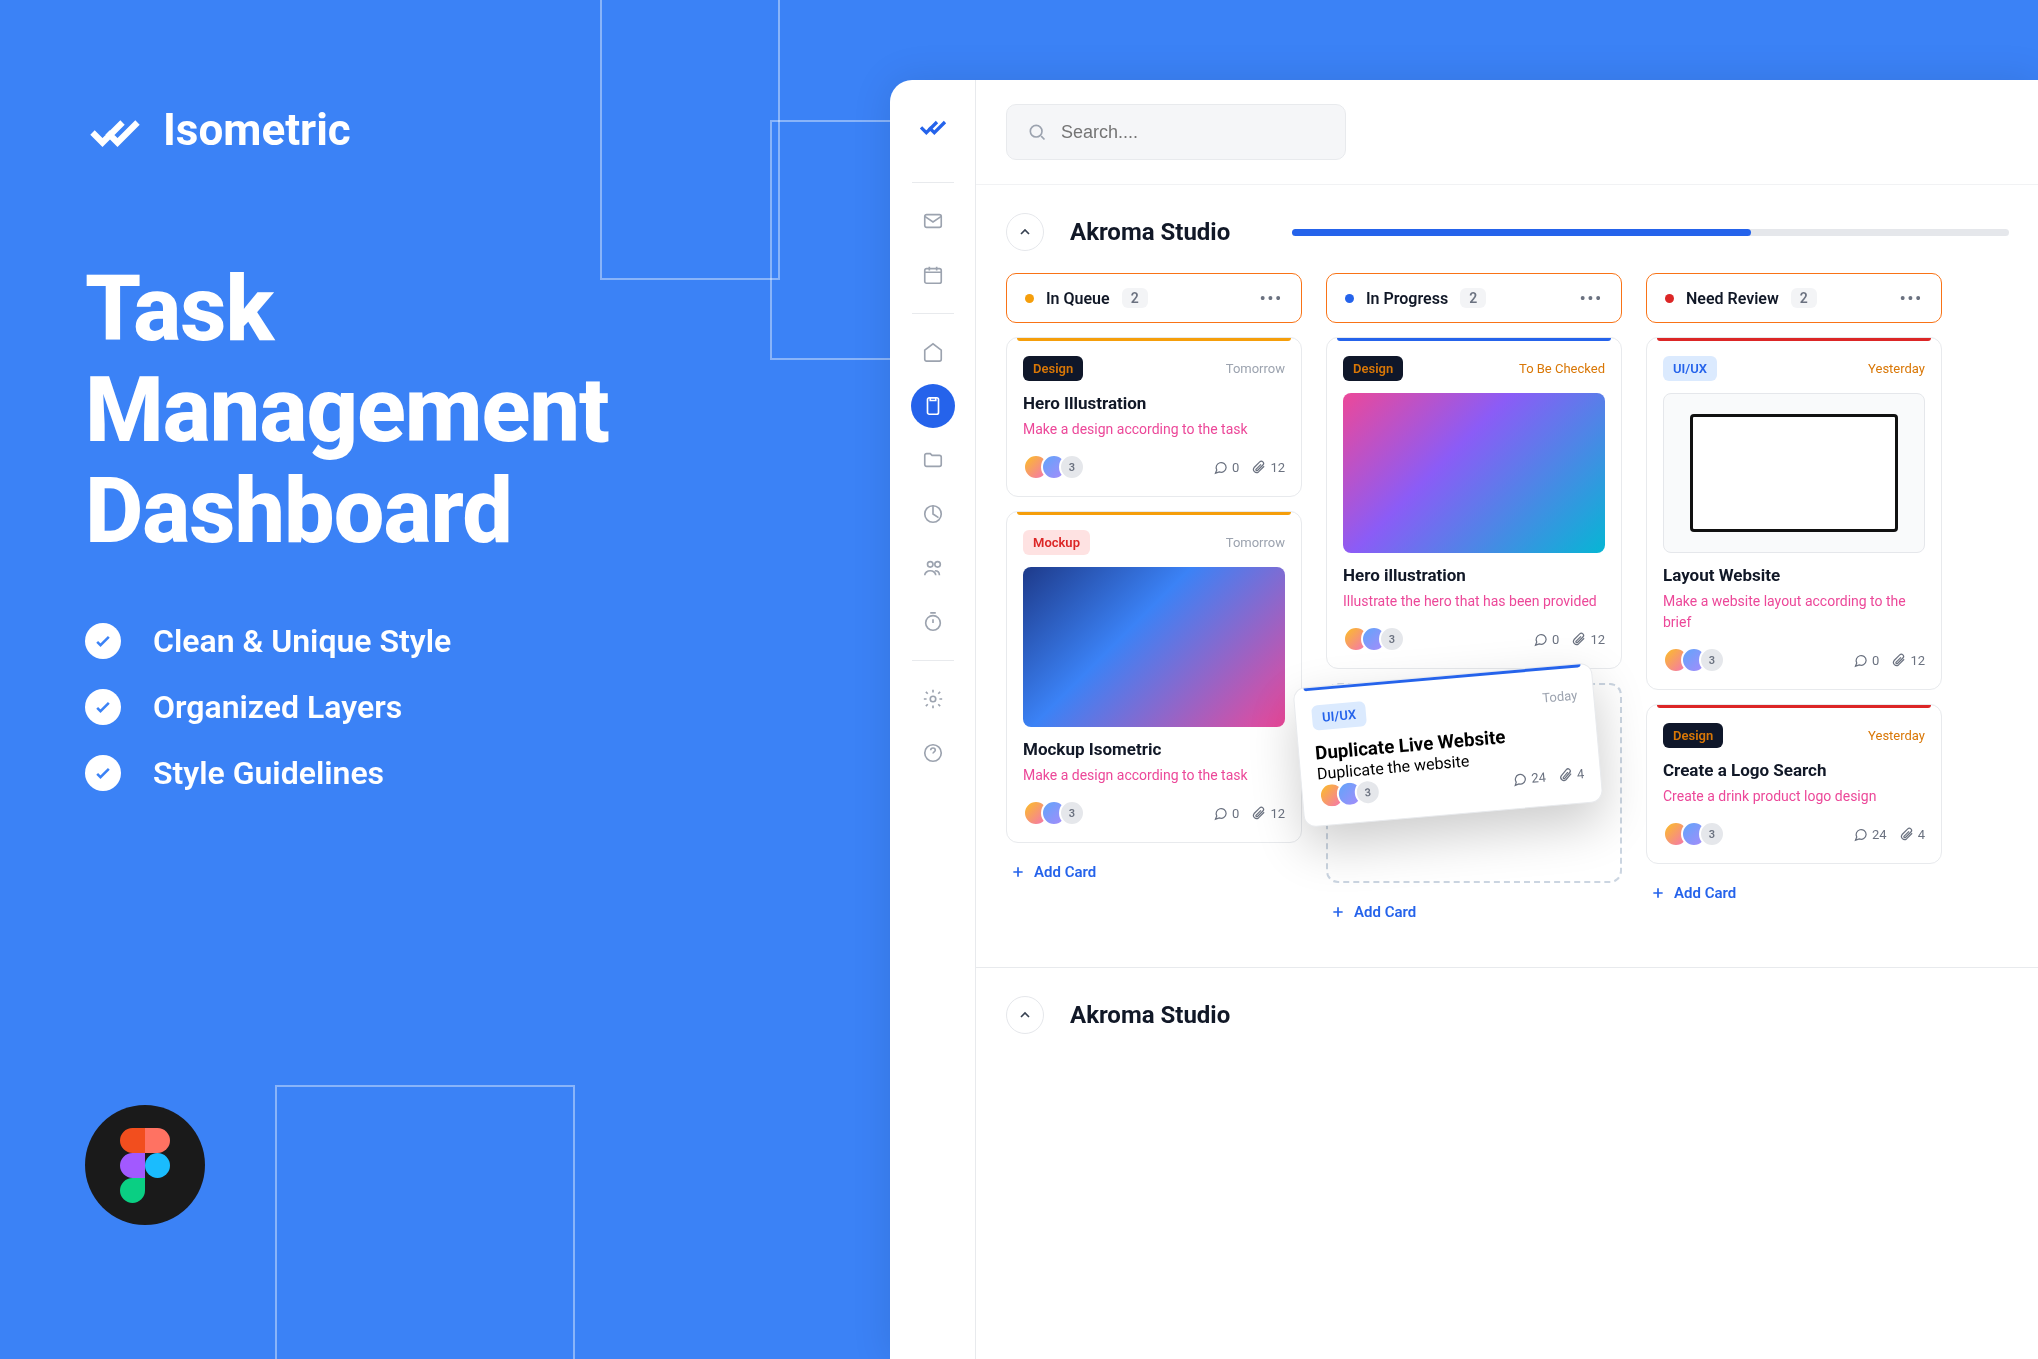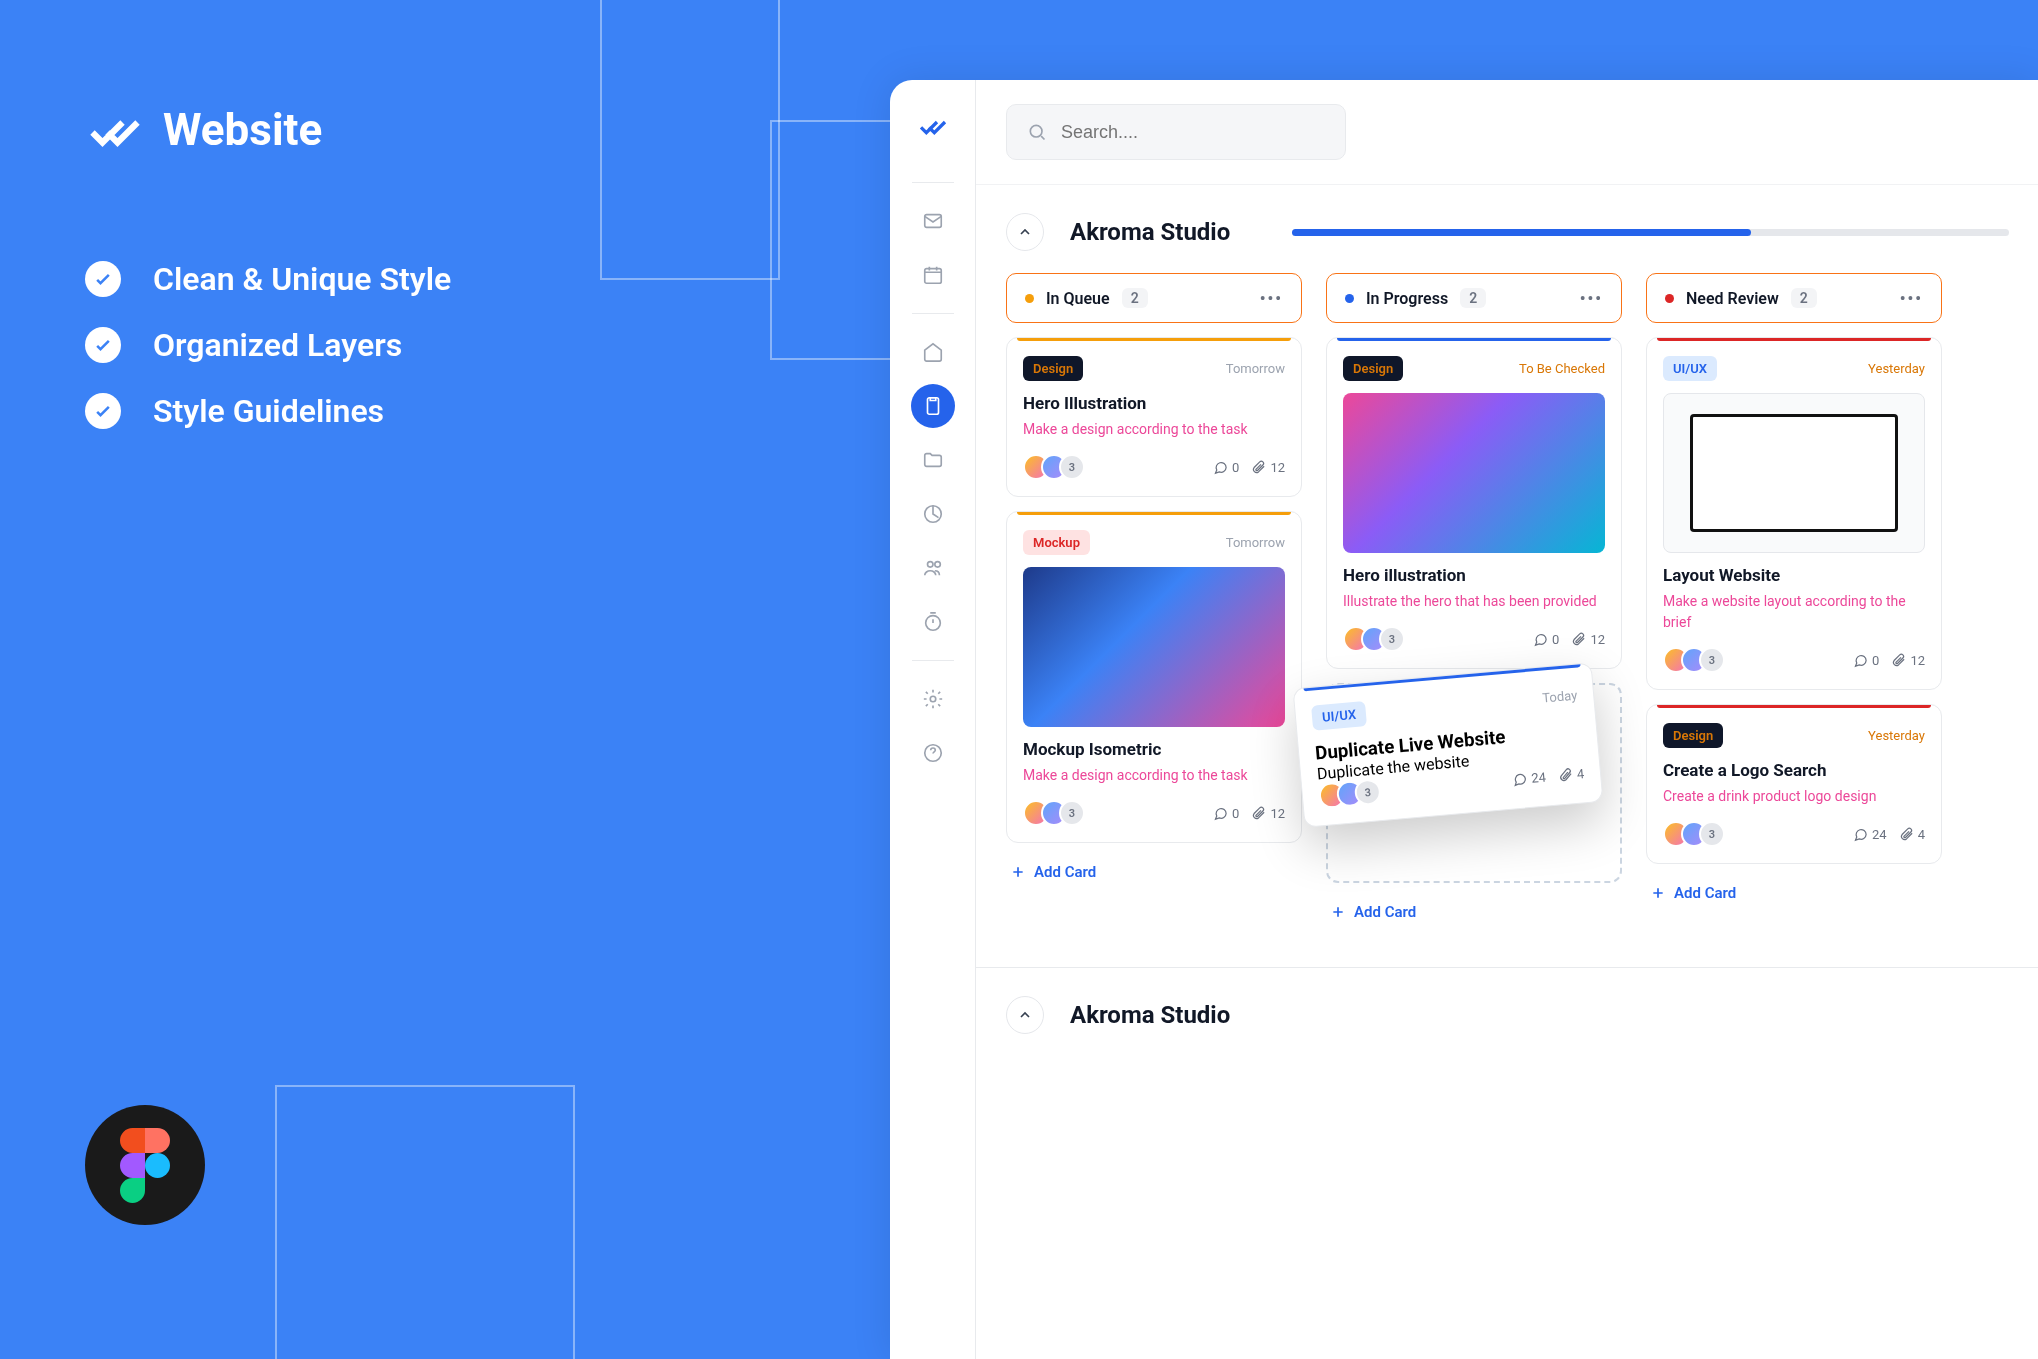--- a/index.html
+++ b/index.html
@@ -76,22 +76,27 @@
 
 <div class="deco-box deco-1"></div>
 <div class="deco-box deco-2"></div>
 <div class="deco-box deco-3"></div>
 
 <div class="promo">
   <div class="logo-row">
     <svg viewBox="0 0 24 24" fill="none" stroke="#fff" stroke-width="2.5">
         <path d="M3 13l4 4L15 9M9 13l4 4L21 9"></path>
       </svg>
-    <span class="logo-text">Website</span>
-  </div>
+    <span class="logo-text">Isometric</span>
+  </div>
+  <h1>
+    <span>Task</span><br>
+    <span>Management</span><br>
+    <span>Dashboard</span>
+  </h1>
   <div class="feat">
     <div class="chk">
         <svg viewBox="0 0 24 24" fill="none" stroke="#3b82f6" stroke-width="3">
           <path d="M5 13l4 4L19 7"></path>
         </svg>
       </div>
     <span>Clean &amp; Unique Style</span>
   </div>
   <div class="feat">
     <div class="chk">

